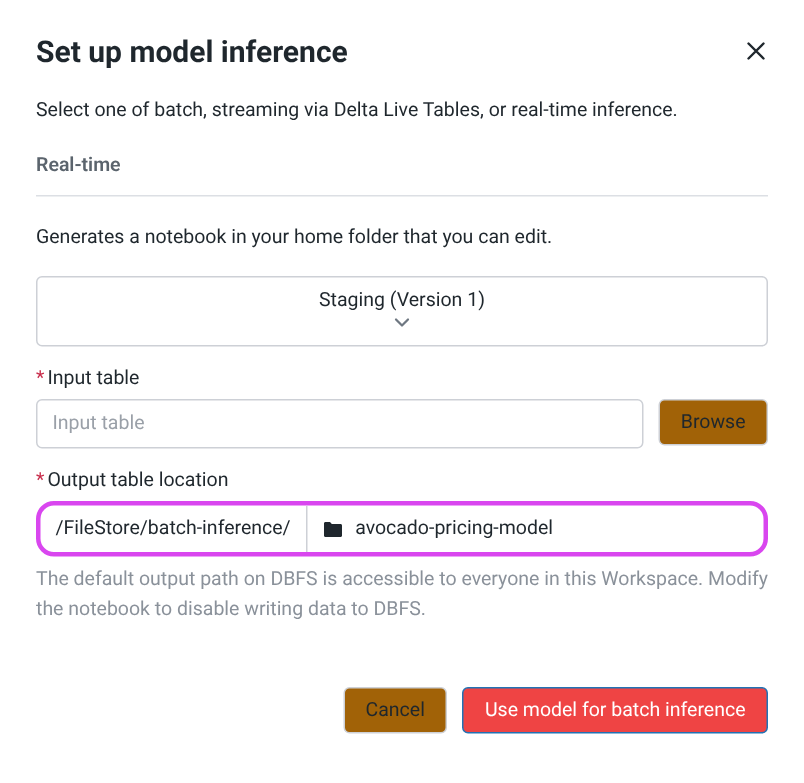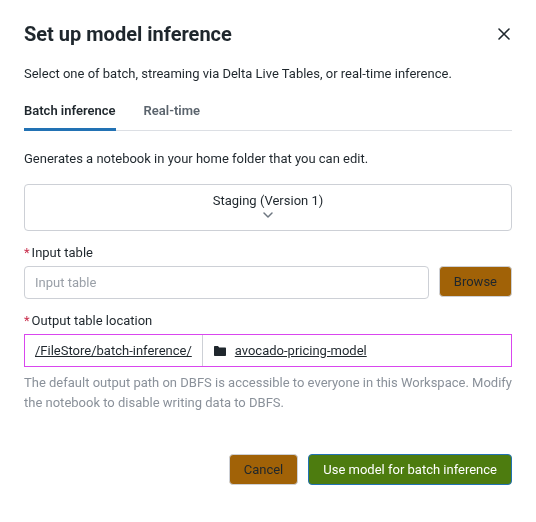--- a/index.html
+++ b/index.html
@@ -112,31 +112,30 @@
     border: 1px solid #cdd0d6;
     background: #a16207;
     border-radius: 4px;
     padding: 7px 14px;
     font-size: 13px;
     color: #1f272d;
     cursor: pointer;
     font-family: inherit;
   }
   .btn.primary {
-    background: #4d7c0f;
+    background: #ef4444;
     border-color: #2272b4;
     color: #fff;
   }
   .output-row {
     display: flex;
     width: 100%;
-    border: 1px solid #d946ef;
-    border-radius: 0;
+    border: 3px solid #d946ef;
+    border-radius: 12px;
     overflow: hidden;
-    text-decoration: underline;
   }
   .output-prefix {
     padding: 8px 10px;
     border-right: 1px solid #cdd0d6;
     font-size: 13px;
     color: #1f272d;
     white-space: nowrap;
   }
   .output-value {
     flex: 1;
@@ -169,21 +168,20 @@
   <div class="close-btn">
     <svg width="16" height="16" viewBox="0 0 16 16">
         <path d="M3 3 L13 13 M13 3 L3 13" stroke="#1f272d" stroke-width="1.6" stroke-linecap="round"></path>
       </svg>
   </div>
 </div>
 
 <div class="subtitle">Select one of batch, streaming via Delta Live Tables, or real-time inference.</div>
 
 <div class="tabs">
-  <div class="tab active">Batch inference</div>
   <div class="tab">Real-time</div>
 </div>
 
 <div class="tab-desc">Generates a notebook in your home folder that you can edit.</div>
 
 <div class="field">
   <div class="select-ctl">
     <div class="select-box">
       <span>Staging (Version 1)</span>
       <span class="chev">

